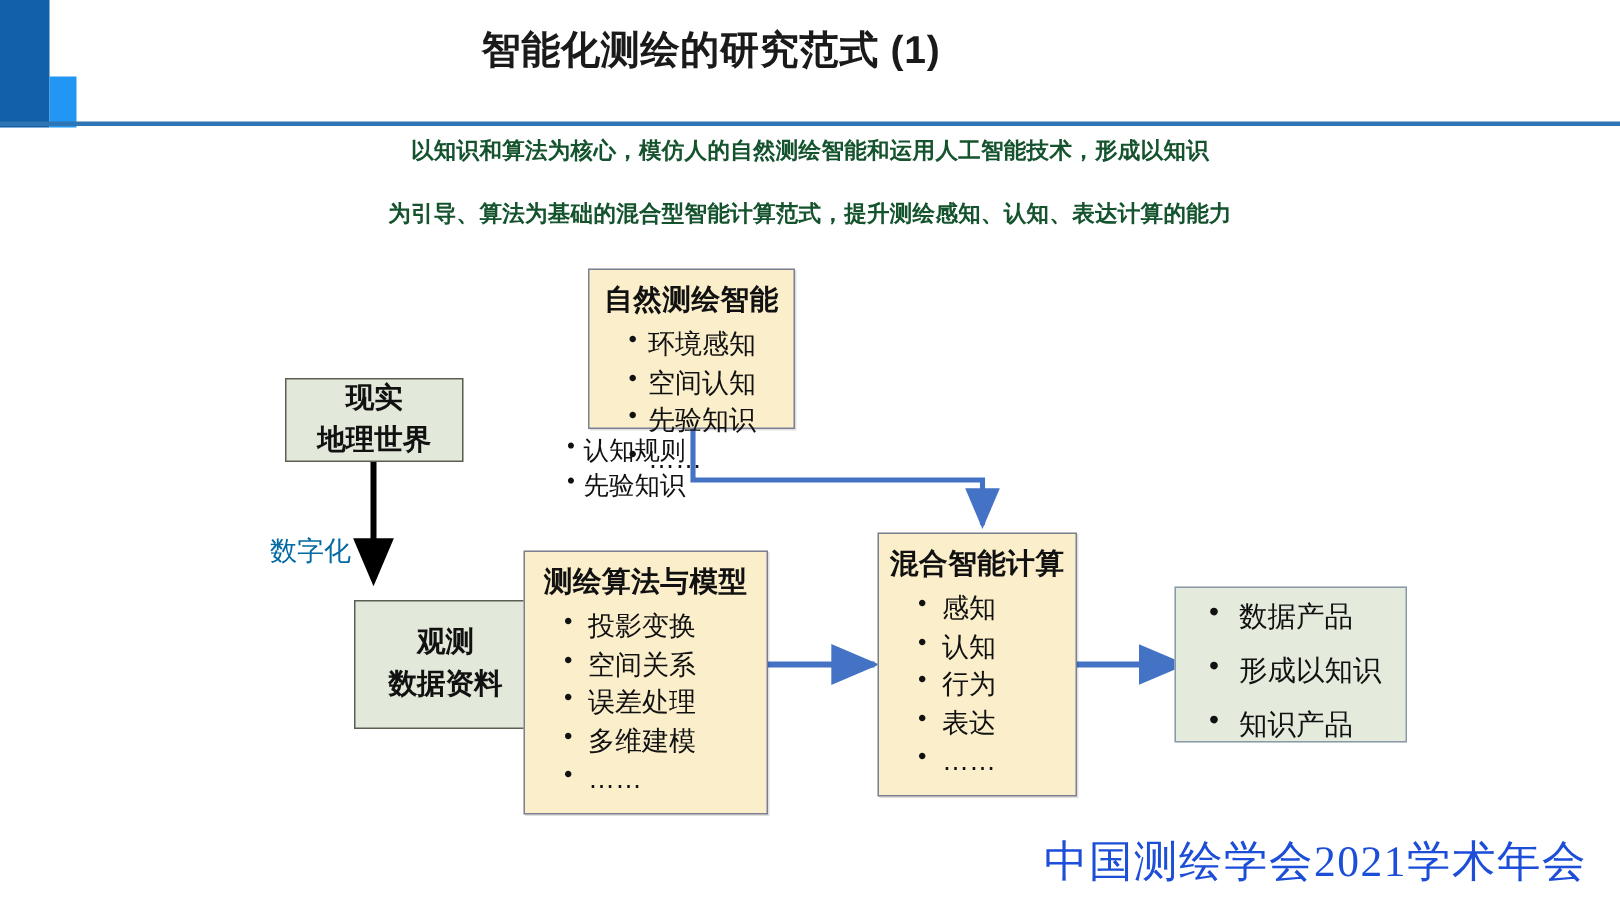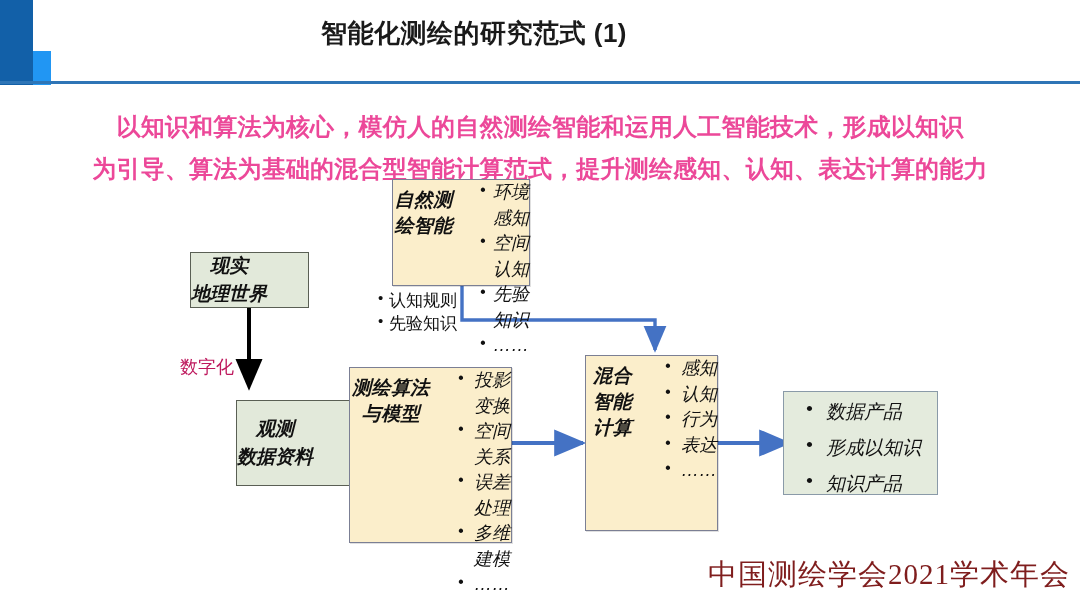--- a/index.html
+++ b/index.html
@@ -45,39 +45,38 @@
     font-size: 26px;
     font-weight: 700;
     color: #1a1a1a;
     letter-spacing: 0.5px;
     font-family: "Liberation Sans", "DejaVu Sans", sans-serif;
   }
 
   
   .subtitle {
     position: absolute;
-    left: 40px; top: 106px;
+    left: 40px; top: 80px;
     width: 1000px;
     text-align: center;
-    color: #ec4899;
-    font-size: 24px;
+    color: #14532d;
+    font-size: 15px;
     font-weight: 700;
     line-height: 42px;
     letter-spacing: 0.2px;
   }
   .subtitle .ln { display: block; }
 
   
   .box {
     position: absolute;
     box-sizing: border-box;
     display: flex;
-    flex-direction: row;
+    flex-direction: column;
     justify-content: flex-start;
-    font-style: italic;
   }
   .box-cream {
     background: #fbeecb;
     border: 1.5px solid #7b7f94;
     box-shadow: 1px 1px 0 rgba(0,0,0,0.12);
   }
   .box-green {
     background: #e2e9da;
     border: 1.5px solid #5a5f54;
   }
@@ -155,39 +154,39 @@
     white-space: nowrap;
   }
   .conn-label .bl { display: block; position: relative; padding-left: 11px; }
   .conn-label .bl::before {
     content: "\2022";
     position: absolute; left: 0; top: -2px; font-size: 15px;
   }
   .plain-label {
     position: absolute;
     font-size: 18px;
-    color: #be185d;
+    color: #0369a1;
     white-space: nowrap;
   }
 
   
   #connectors {
     position: absolute;
     left: 0; top: 0;
     width: 1080px; height: 607px;
     pointer-events: none;
   }
 
   
   .watermark {
     position: absolute;
-    right: 10px; bottom: 12px;
+    right: 22px; bottom: 12px;
     font-family: "Liberation Serif", "DejaVu Serif", serif;
     font-size: 29px;
-    color: #7f1d1d;
+    color: #1d4ed8;
     letter-spacing: 1px;
     white-space: nowrap;
   }
 </style>
 </head>
 <body>
 
 <div id="slide">
 
   <div class="deco-dark"></div>

